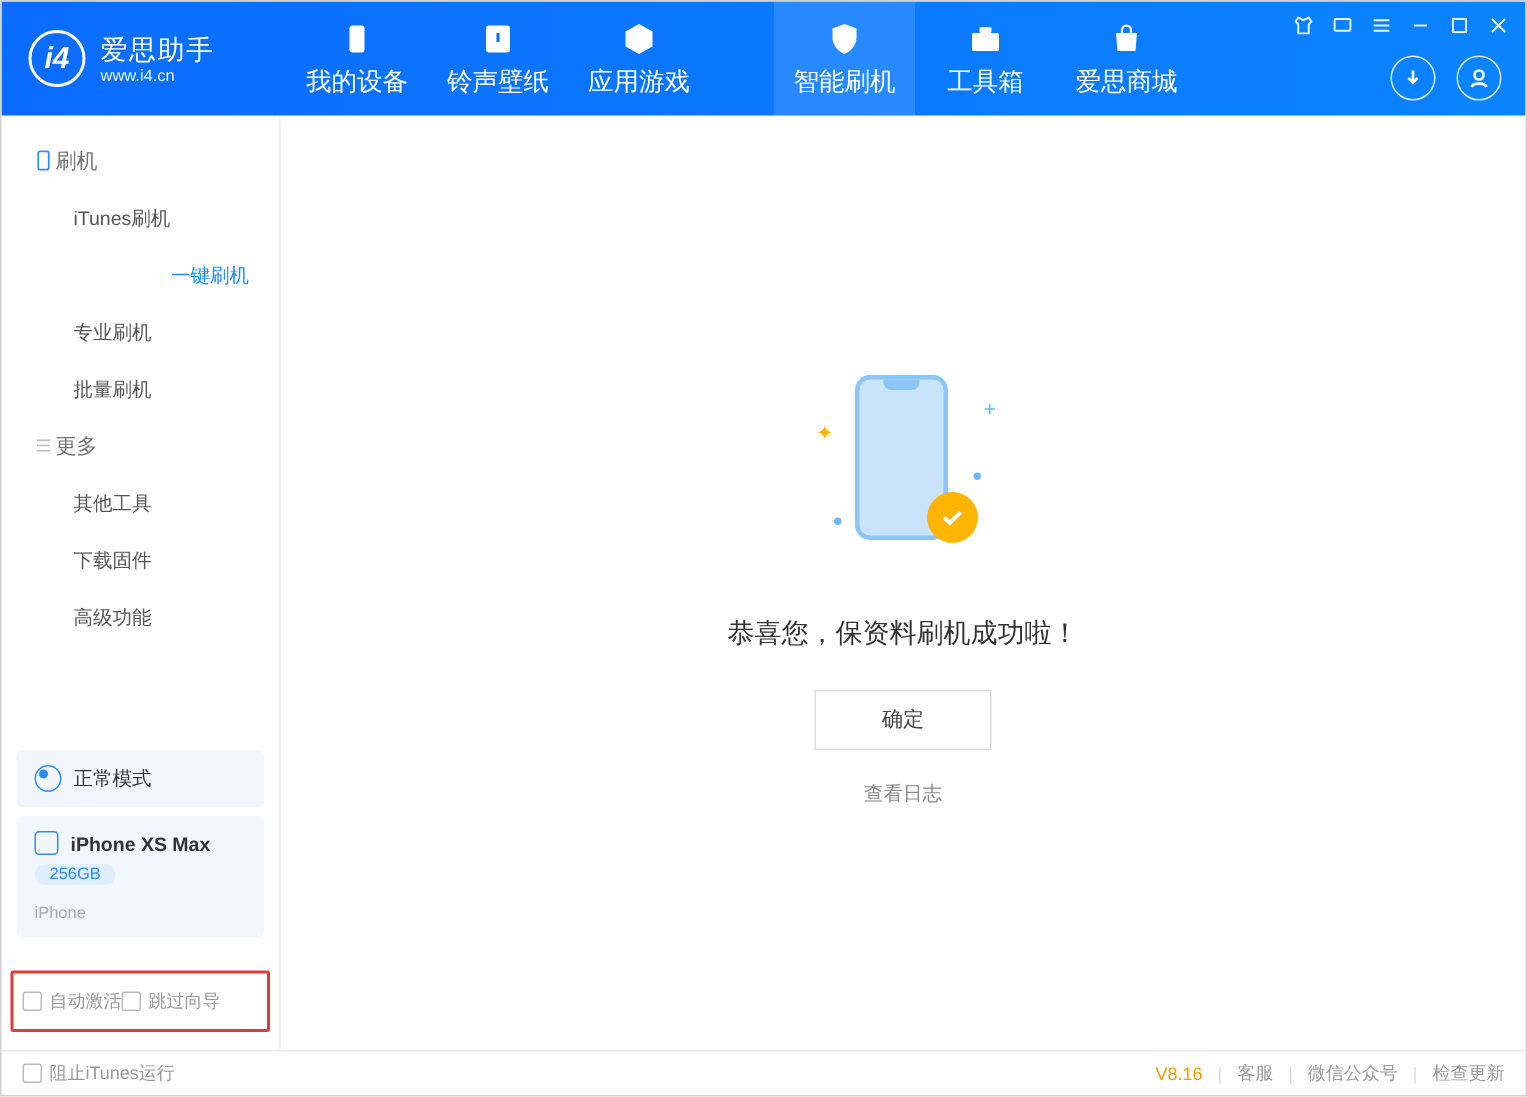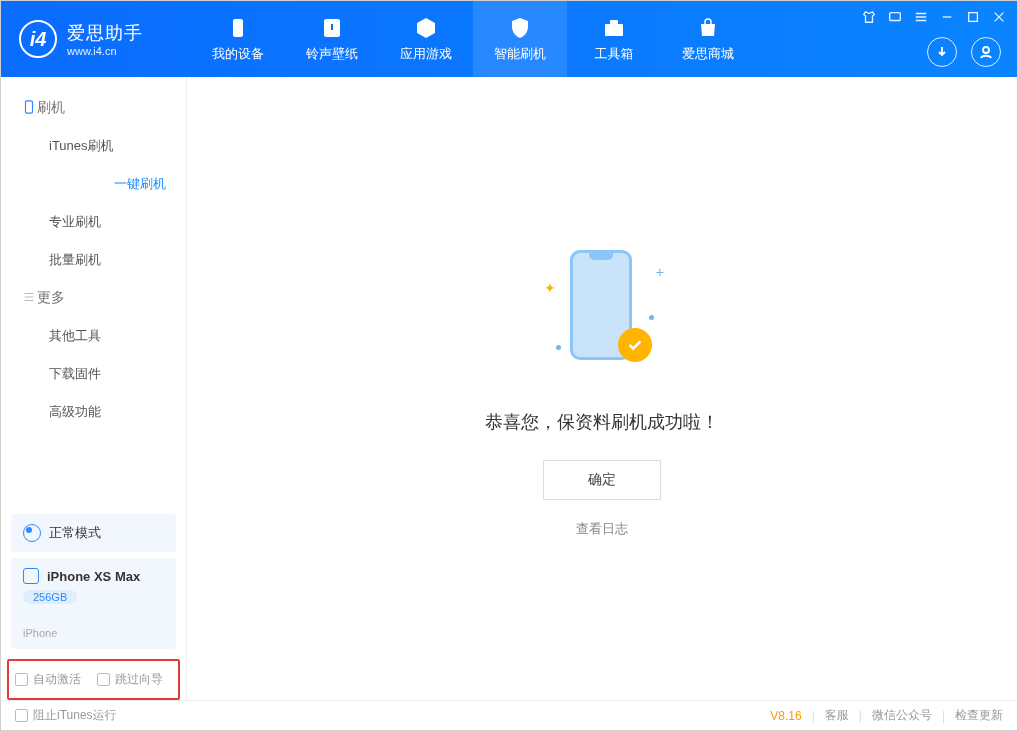--- a/index.html
+++ b/index.html
@@ -7,22 +7,22 @@
 
 
 .header { height: 76px; background: linear-gradient(to right, #0a6cff, #0a84ff); display: flex; align-items: center; position: relative; }
 .logo-block { display: flex; align-items: center; padding: 0 18px; width: 190px; }
 .logo-icon { width: 38px; height: 38px; border: 2.5px solid #fff; border-radius: 50%; display: flex; align-items: center; justify-content: center; color: #fff; font-weight: bold; font-size: 20px; font-style: italic; }
 .logo-text { color: #fff; margin-left: 10px; }
 .logo-title { font-size: 18px; font-weight: 500; letter-spacing: 1px; }
 .logo-sub { font-size: 11px; opacity: 0.9; }
 
 .nav { display: flex; height: 100%; }
-.nav-item { width: 94px; display: flex; flex-direction: column; align-items: center; justify-content: center; color: #fff; font-size: 13px; cursor: pointer; position: relative; }
-.nav-item.active { background: rgba(255,255,255,0.12); }
+.nav-item { width: 94px; display: flex; flex-direction: column; align-items: center; justify-content: center; color: #fff; font-size: 17px; cursor: pointer; position: relative; }
+.nav-item.active { background: rgba(255,255,255,0.12); margin-left: 43px; }
 .nav-icon { width: 26px; height: 26px; margin-bottom: 4px; display: flex; align-items: center; justify-content: center; }
 .nav-icon svg { width: 24px; height: 24px; fill: #fff; }
 
 .header-right { position: absolute; right: 10px; top: 8px; display: flex; gap: 10px; align-items: center; }
 .win-ctrl { width: 16px; height: 16px; display: flex; align-items: center; justify-content: center; color: #fff; cursor: pointer; opacity: 0.9; }
 .win-ctrl svg { width: 14px; height: 14px; stroke: #fff; fill: none; stroke-width: 1.5; }
 .header-circles { position: absolute; right: 16px; bottom: 10px; display: flex; gap: 14px; }
 .head-circle { width: 30px; height: 30px; border: 1.5px solid rgba(255,255,255,0.85); border-radius: 50%; display: flex; align-items: center; justify-content: center; cursor: pointer; }
 .head-circle svg { width: 16px; height: 16px; stroke: #fff; fill: none; stroke-width: 1.8; }
 
@@ -37,23 +37,23 @@
 .side-item.active { color: #1a8cff; text-align: right; }
 
 .side-bottom { padding: 10px; }
 .mode-card { background: #f2f7fe; border-radius: 4px; padding: 10px 12px; font-size: 13px; color: #333; display: flex; align-items: center; gap: 8px; margin-bottom: 6px; }
 .mode-card .micon { width: 18px; height: 18px; border: 1.5px solid #2a8cff; border-radius: 50%; position: relative; }
 .mode-card .micon::after { content: ""; position: absolute; width: 6px; height: 6px; background: #2a8cff; border-radius: 50%; top: 2px; left: 2px; }
 .device-card { background: #f2f7fe; border-radius: 4px; padding: 10px 12px; }
 .device-card .dline { display: flex; align-items: center; gap: 8px; font-size: 13px; font-weight: 600; color: #333; }
 .device-card .dicon { width: 16px; height: 16px; border: 1.5px solid #2a8cff; border-radius: 3px; display: inline-block; }
 .device-cap { display: inline-block; margin-top: 6px; background: #dfeeff; color: #2a8cff; border-radius: 10px; padding: 1px 10px; font-size: 11px; }
-.device-sub { font-size: 11px; color: #aaa; margin-top: 22px; }
-
-.option-box { border: 2px solid #e03b3b; border-radius: 2px; margin: 0 6px; padding: 10px 6px; display: flex; gap: 16px; }
+.device-sub { font-size: 11px; color: #aaa; margin-top: 12px; }
+
+.option-box { border: 2px solid #e03b3b; border-radius: 2px; margin: 12px 6px; padding: 10px 6px; display: flex; }
 .chk { display: flex; align-items: center; gap: 5px; font-size: 12px; color: #999; cursor: pointer; }
 .chk-box { width: 13px; height: 13px; border: 1px solid #bbb; border-radius: 2px; }
 
 
 .main { flex: 1; display: flex; flex-direction: column; align-items: center; justify-content: center; }
 .phone-illus { position: relative; width: 140px; height: 140px; margin-bottom: 30px; }
 .phone-frame { position: absolute; left: 38px; top: 10px; width: 62px; height: 110px; border: 3px solid #8cc5f7; border-radius: 10px; background: #c9e3fb; }
 .phone-notch { position: absolute; top: 0; left: 50%; transform: translateX(-50%); width: 24px; height: 7px; background: #8cc5f7; border-radius: 0 0 5px 5px; }
 .check-badge { position: absolute; right: 20px; bottom: 18px; width: 34px; height: 34px; background: #ffb400; border-radius: 50%; display: flex; align-items: center; justify-content: center; }
 .check-badge svg { width: 18px; height: 18px; stroke: #fff; fill: none; stroke-width: 3; }

